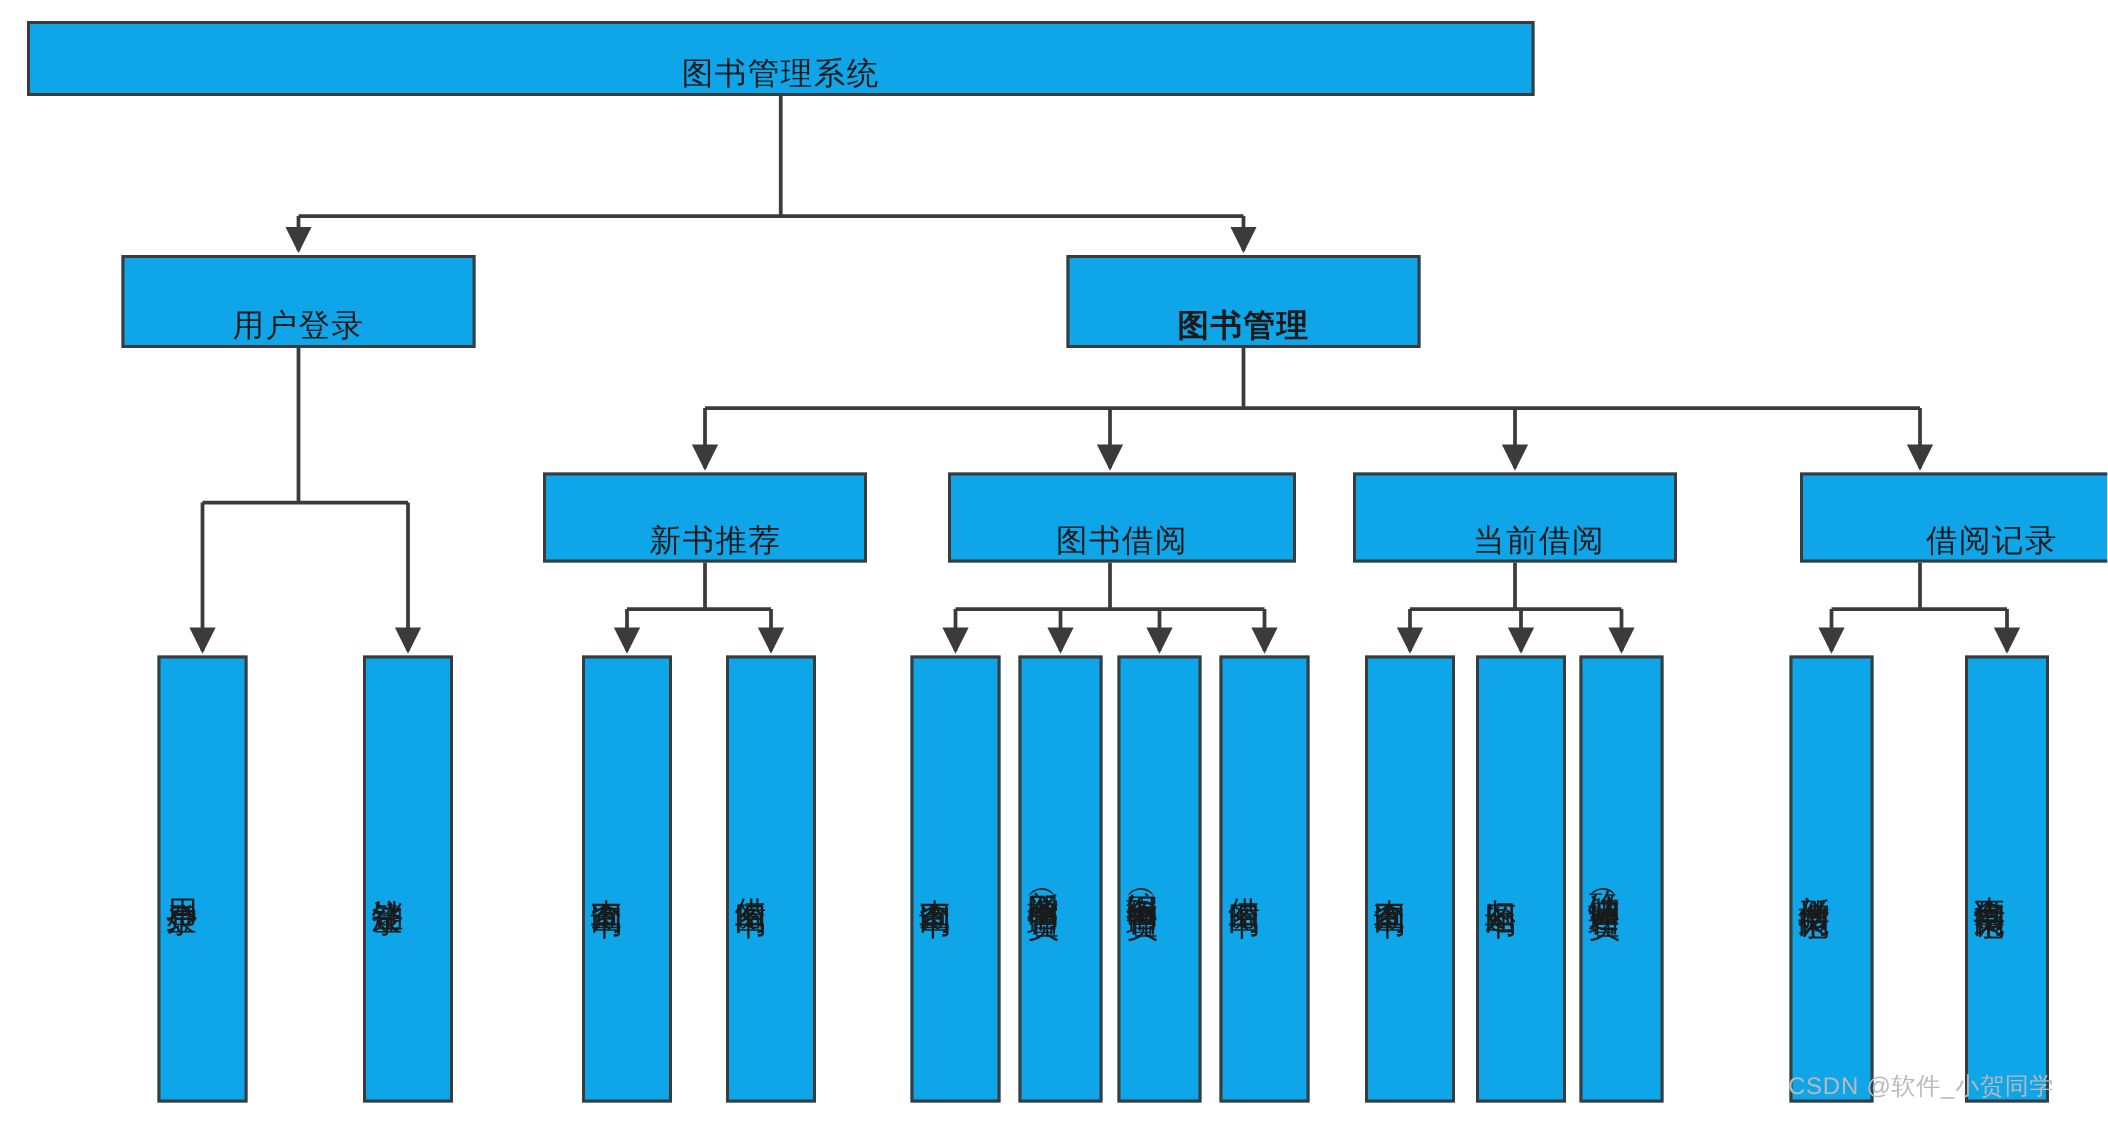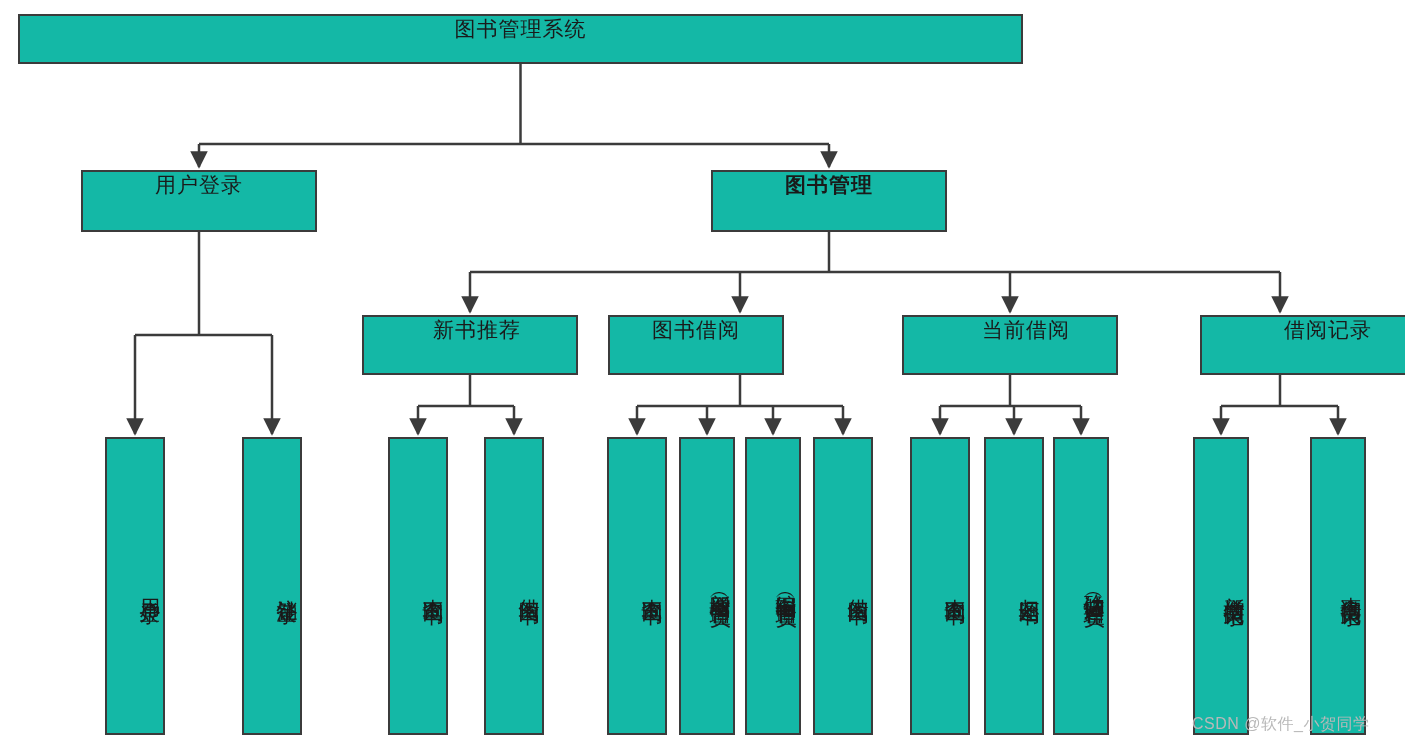--- a/index.html
+++ b/index.html
@@ -20,24 +20,24 @@
   #edges {
     position: absolute;
     left: 0;
     top: 0;
     width: 1405px;
     height: 747px;
   }
   .node {
     position: absolute;
     box-sizing: border-box;
-    background: #14b8a6;
+    background: #0ea5e9;
     border: 2px solid #3b3b3b;
     display: flex;
-    align-items: flex-start;
+    align-items: flex-end;
     justify-content: center;
     color: #1a1a1a;
   }
   .node.horiz {
     font-size: 21px;
     letter-spacing: 1px;
     line-height: 1.2;
   }
   .node.vert {
     writing-mode: vertical-rl;
@@ -117,21 +117,21 @@
       </div>
       <div class="node horiz" style="left: 81px; top: 170px; width: 236px; height: 62px;">
         <span class="hlabel">用户登录</span>
       </div>
       <div class="node horiz" style="left: 711px; top: 170px; width: 236px; height: 62px; font-weight: bold;">
         <span class="hlabel">图书管理</span>
       </div>
       <div class="node horiz" style="left: 362px; top: 315px; width: 216px; height: 60px; padding-left: 14px;">
         <span class="hlabel">新书推荐</span>
       </div>
-      <div class="node horiz" style="left: 608px; top: 315px; width: 176px; height: 60px;">
+      <div class="node horiz" style="left: 632px; top: 315px; width: 232px; height: 60px;">
         <span class="hlabel">图书借阅</span>
       </div>
       <div class="node horiz" style="left: 902px; top: 315px; width: 216px; height: 60px; padding-left: 32px;">
         <span class="hlabel">当前借阅</span>
       </div>
       <div class="node horiz" style="left: 1172px; top: 315px; width: 256px; height: 60px; margin-left: 28px;">
         <span class="hlabel">借阅记录</span>
       </div>
       <div class="node vert" style="left: 105px; top: 437px; width: 60px; height: 298px;">
         <span class="vlabel">用户登录</span>

